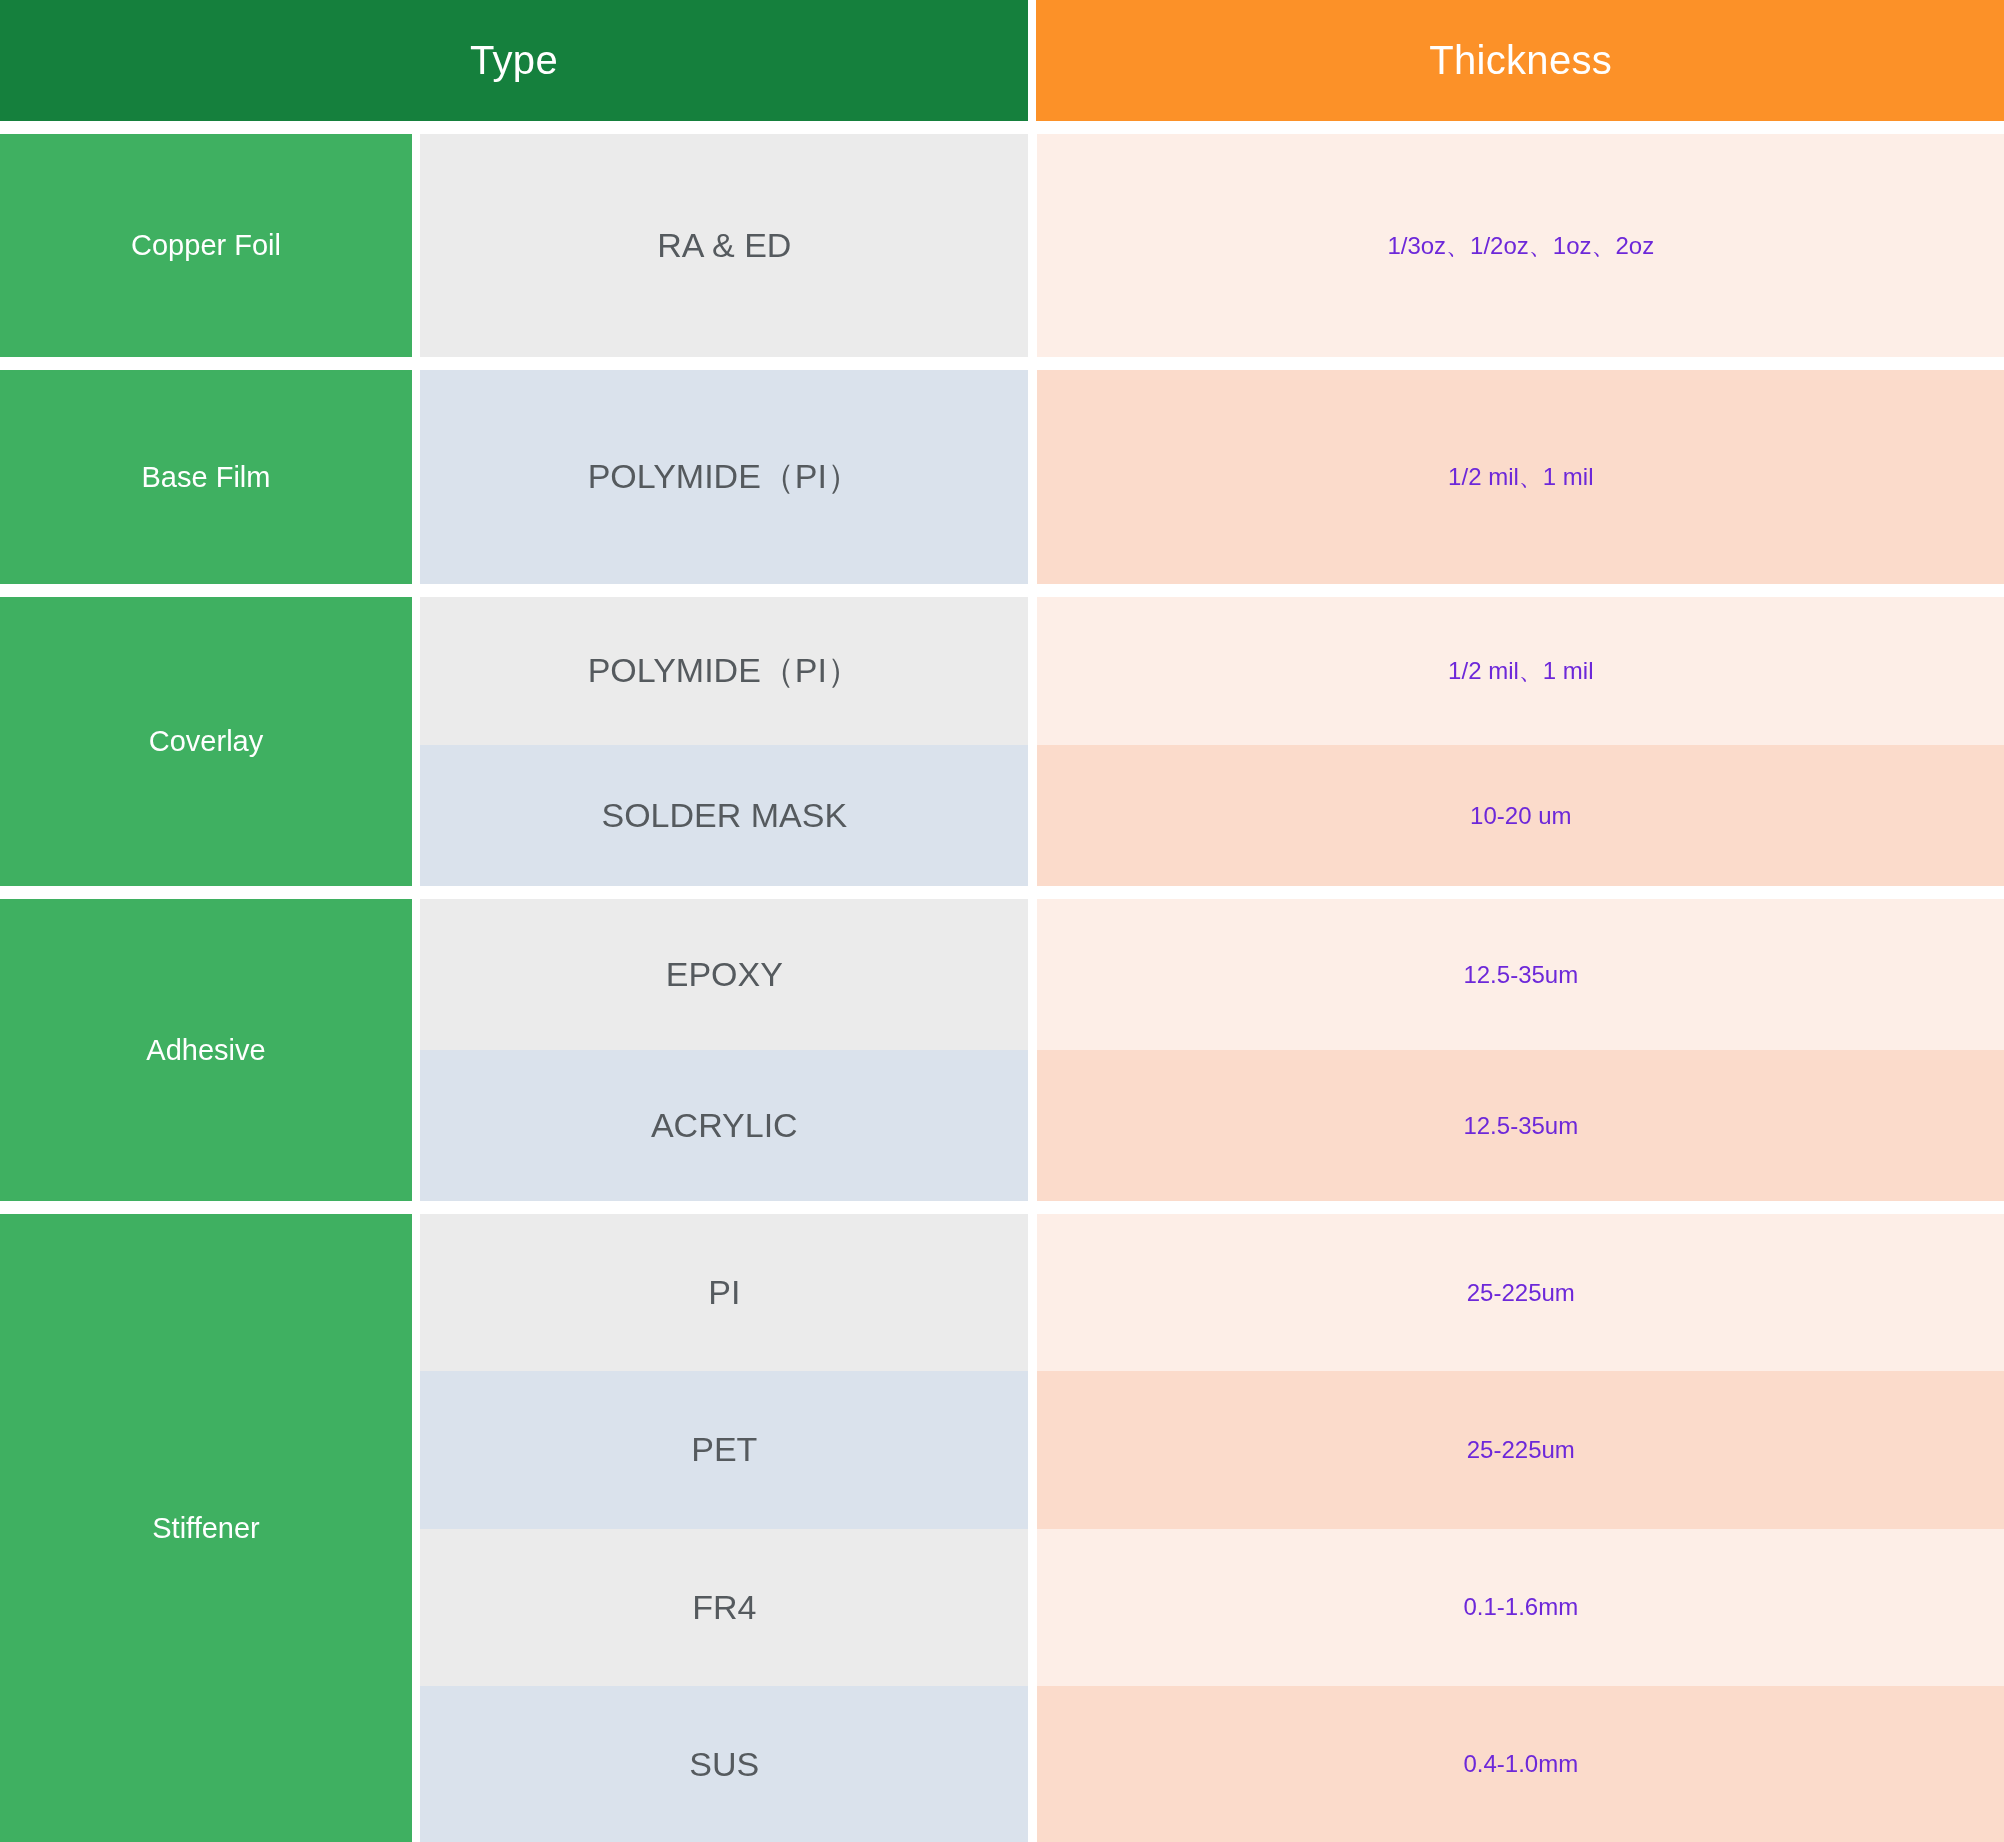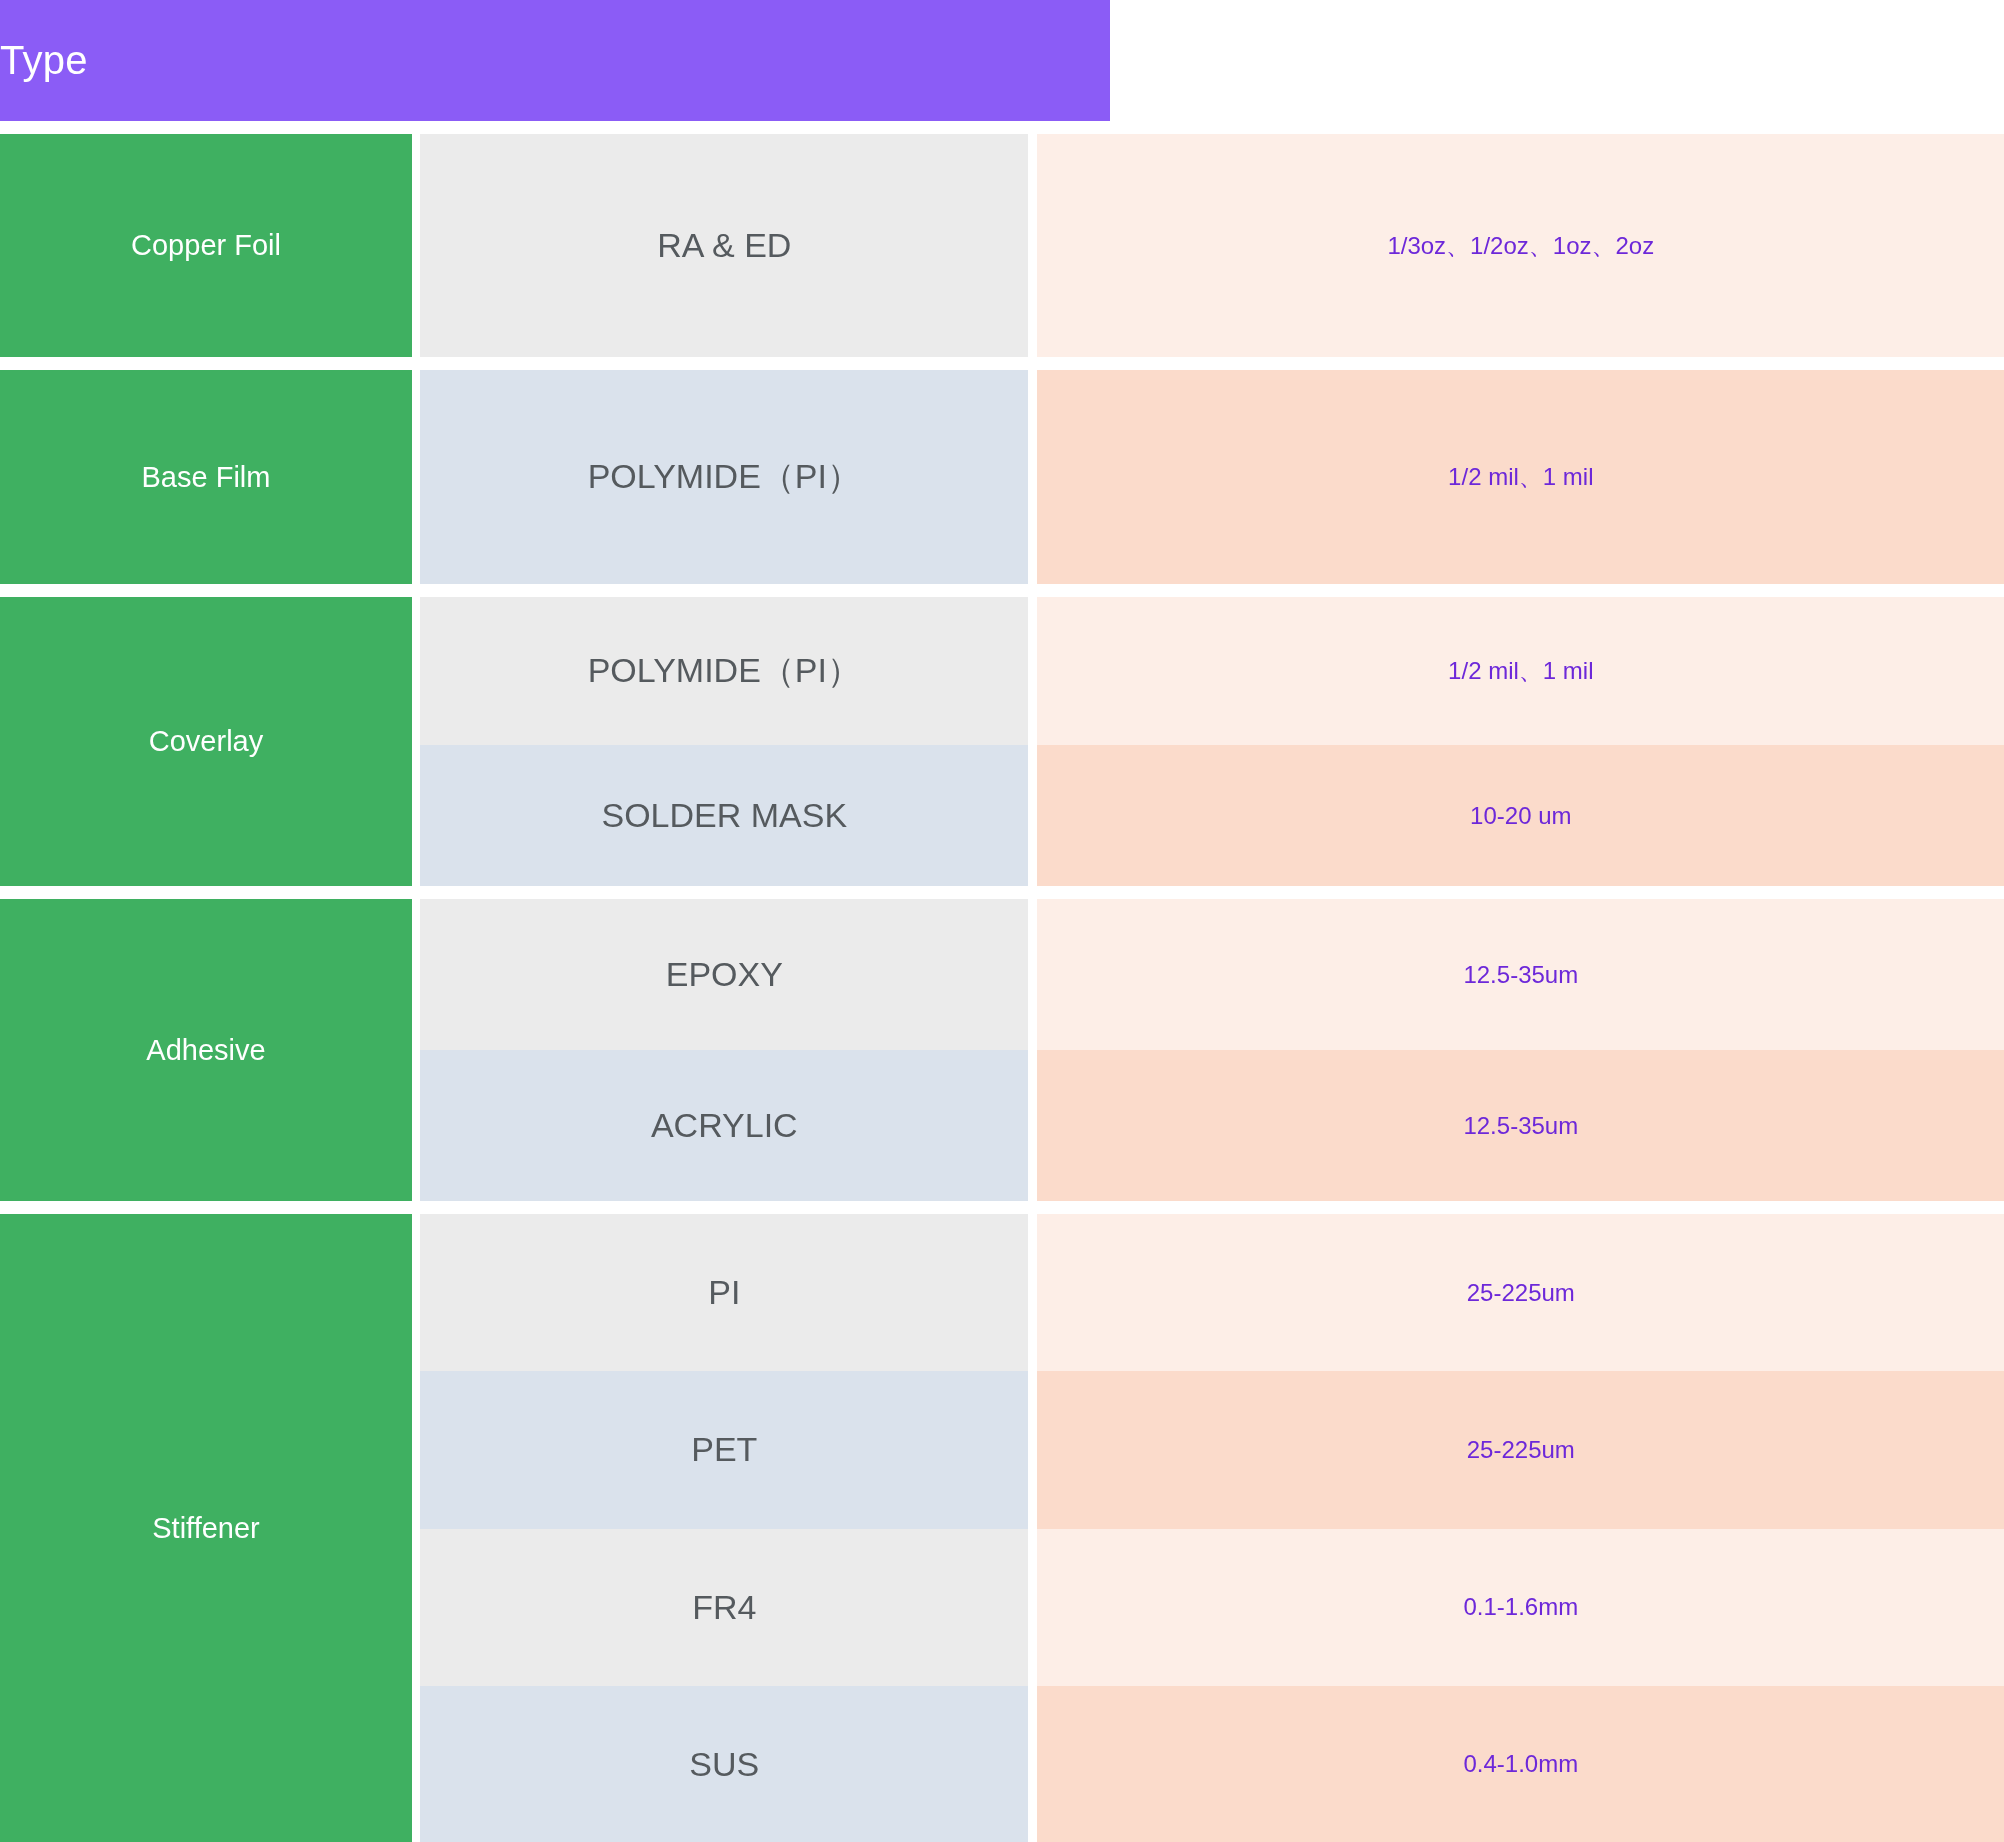--- a/index.html
+++ b/index.html
@@ -17,25 +17,25 @@
     background:#ffffff;
   }
 
   
   .header-row{
     display:flex;
     height:121px;
     flex:0 0 121px;
   }
   .head-type{
-    width:1110px;
-    background:#8b5cf6;
-    display:flex;
-    align-items:center;
-    justify-content:flex-start;
+    width:1028px;
+    background:#15803d;
+    display:flex;
+    align-items:center;
+    justify-content:center;
     color:#ffffff;
     font-size:40px;
     letter-spacing:0.3px;
   }
   .head-gap{width:8.3px;background:#ffffff;}
   .head-thick{
     flex:1 1 auto;
     background:#fc9128;
     display:flex;
     align-items:center;
@@ -112,20 +112,23 @@
 </head>
 <body>
 
 <div class="table">
 
   <div class="header-row">
     <div class="head-type">
       <span>Type</span>
     </div>
     <div class="head-gap"></div>
+    <div class="head-thick">
+      <span>Thickness</span>
+    </div>
   </div>
 
   <div class="row-gap"></div>
 
   <div class="group" style="flex:0 0 223px;height:223px;">
     <div class="cat-cell">
       <span>Copper Foil</span>
     </div>
     <div class="cat-gap"></div>
     <div class="subcol">

